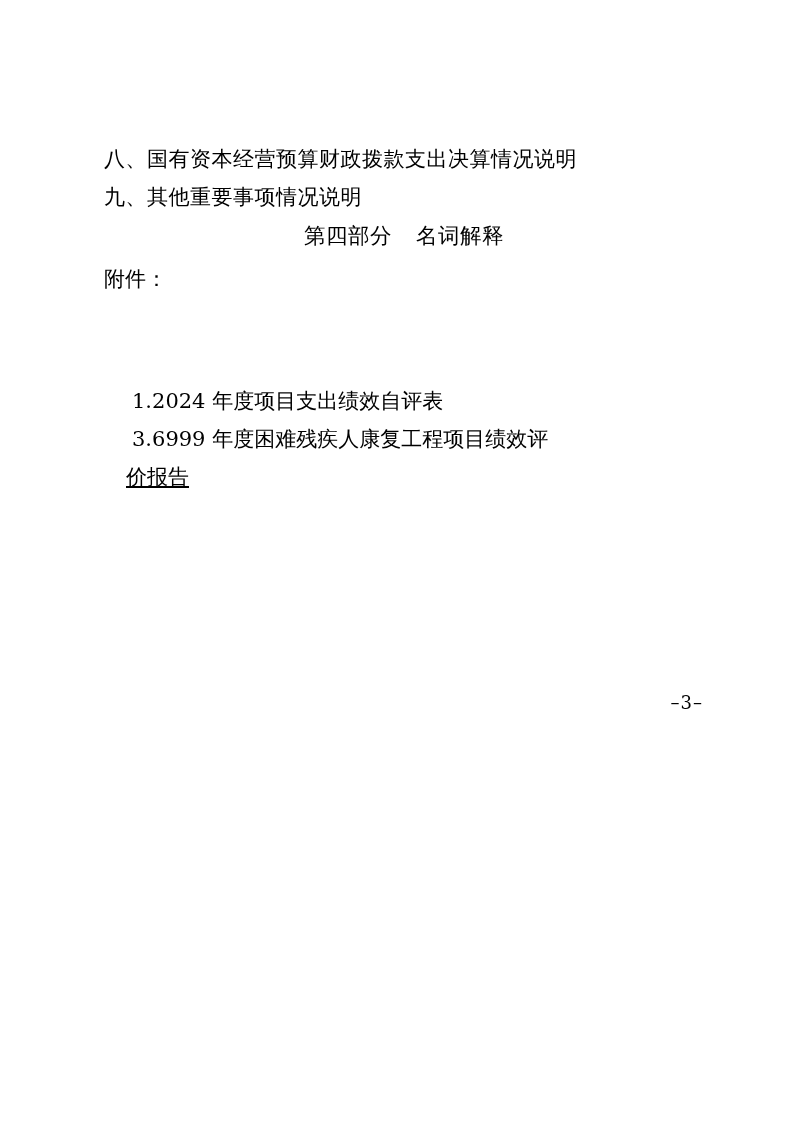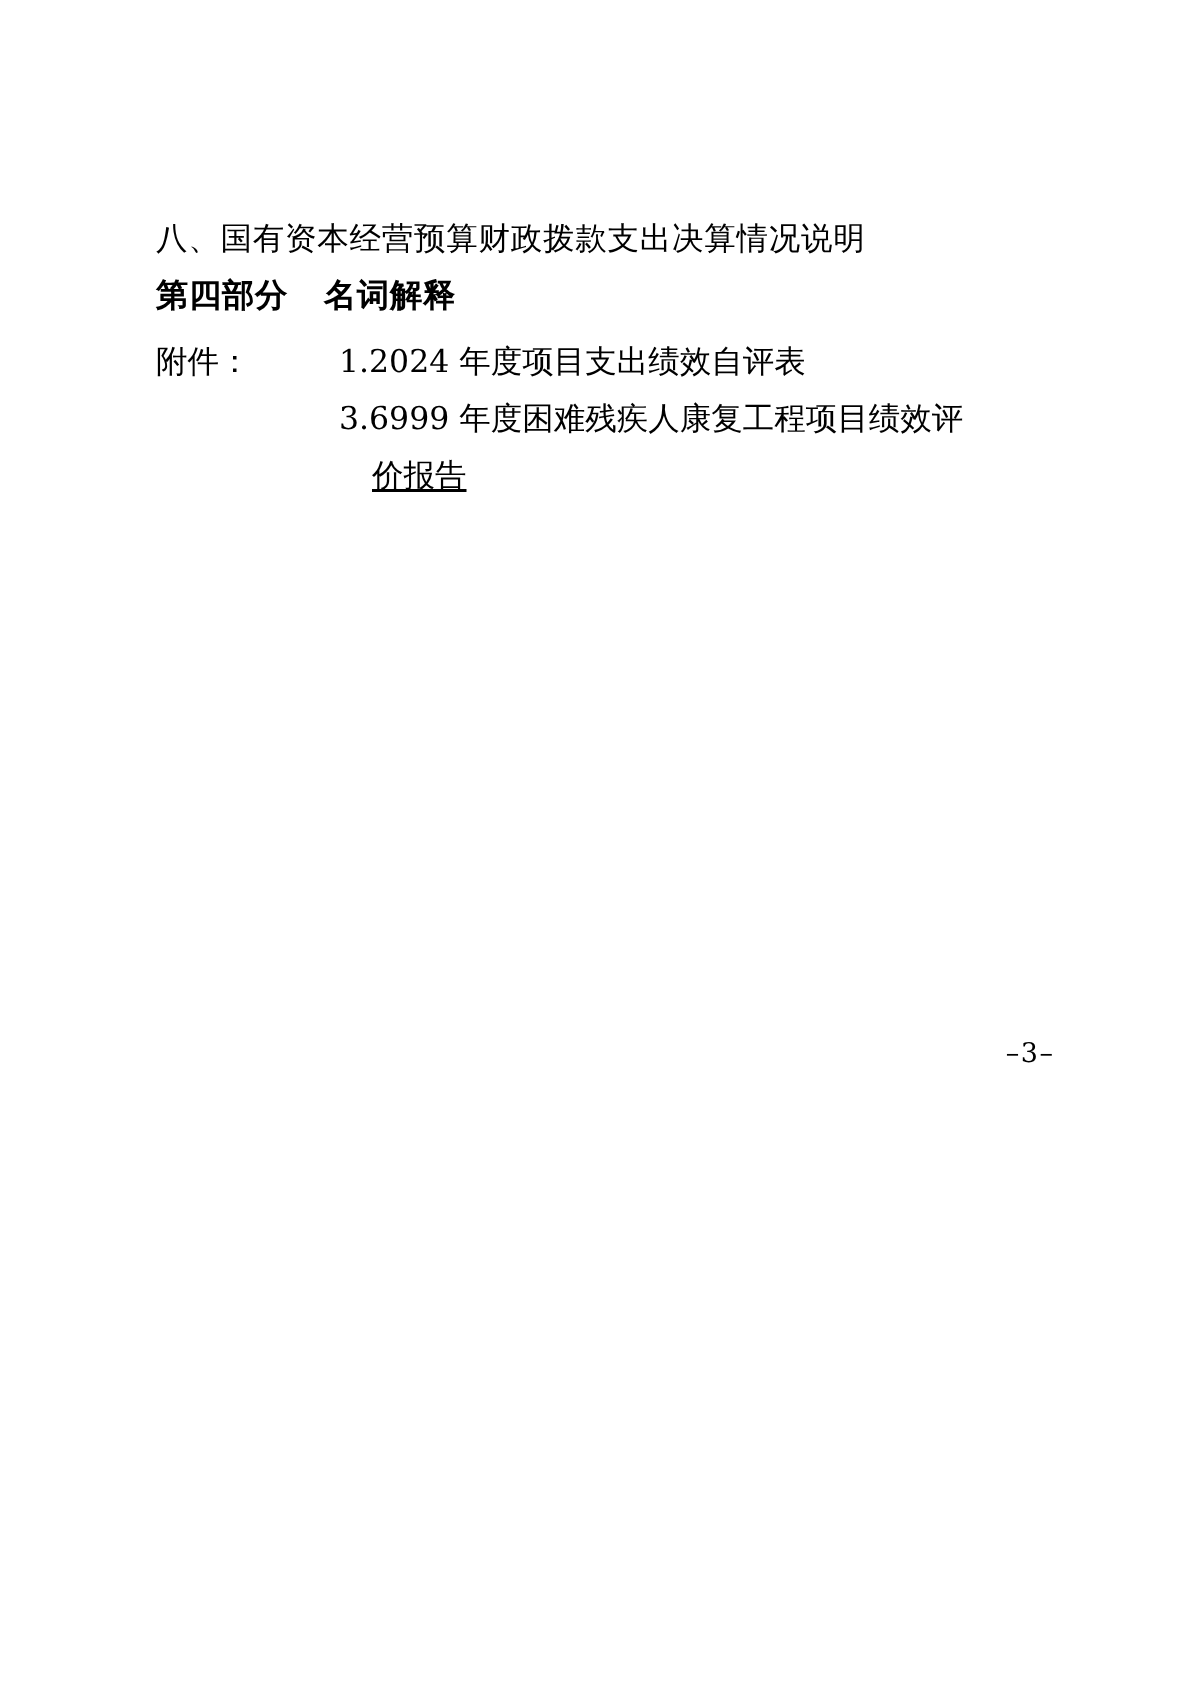--- a/index.html
+++ b/index.html
@@ -31,47 +31,49 @@
   }
   .toc-line {
     font-size: 21px;
     line-height: 38px;
     letter-spacing: 0.5px;
     white-space: nowrap;
   }
   .section-head {
     font-size: 21.5px;
     line-height: 40px;
-    font-weight: bold;
+    font-weight: normal;
     letter-spacing: 0.5px;
     white-space: nowrap;
+    text-align: center;
   }
   .section-head .gap {
     display: inline-block;
     width: 24px;
   }
   .attach-block {
     display: flex;
-    flex-direction: row;
+    flex-direction: column;
     align-items: flex-start;
     margin-top: 4px;
   }
   .attach-label {
     font-size: 21px;
     line-height: 38px;
     width: 122px;
     flex: 0 0 122px;
     white-space: nowrap;
   }
   .attach-items {
     flex: 1 1 auto;
   }
   .attach-item {
     font-size: 21px;
     line-height: 38px;
+    margin-left: 28px;
   }
   .attach-item-indent {
     font-size: 21px;
     line-height: 38px;
     padding-left: 22px;
     text-decoration: underline;
   }
   .page-number {
     position: absolute;
     right: 90px;
@@ -80,20 +82,21 @@
     letter-spacing: 1px;
   }
 </style>
 </head>
 <body>
 
 <div class="page">
   <div class="content">
 
     <div class="toc-line">八、国有资本经营预算财政拨款支出决算情况说明</div>
+    <div class="toc-line">九、其他重要事项情况说明</div>
 
     <div class="section-head">
       <span>第四部分</span><span class="gap"></span><span>名词解释</span>
     </div>
 
     <div class="attach-block">
       <div class="attach-label">附件：</div>
       <div class="attach-items">
         <div class="attach-item">1.2024 年度项目支出绩效自评表</div>
         <div class="attach-item">3.6999 年度困难残疾人康复工程项目绩效评</div>

